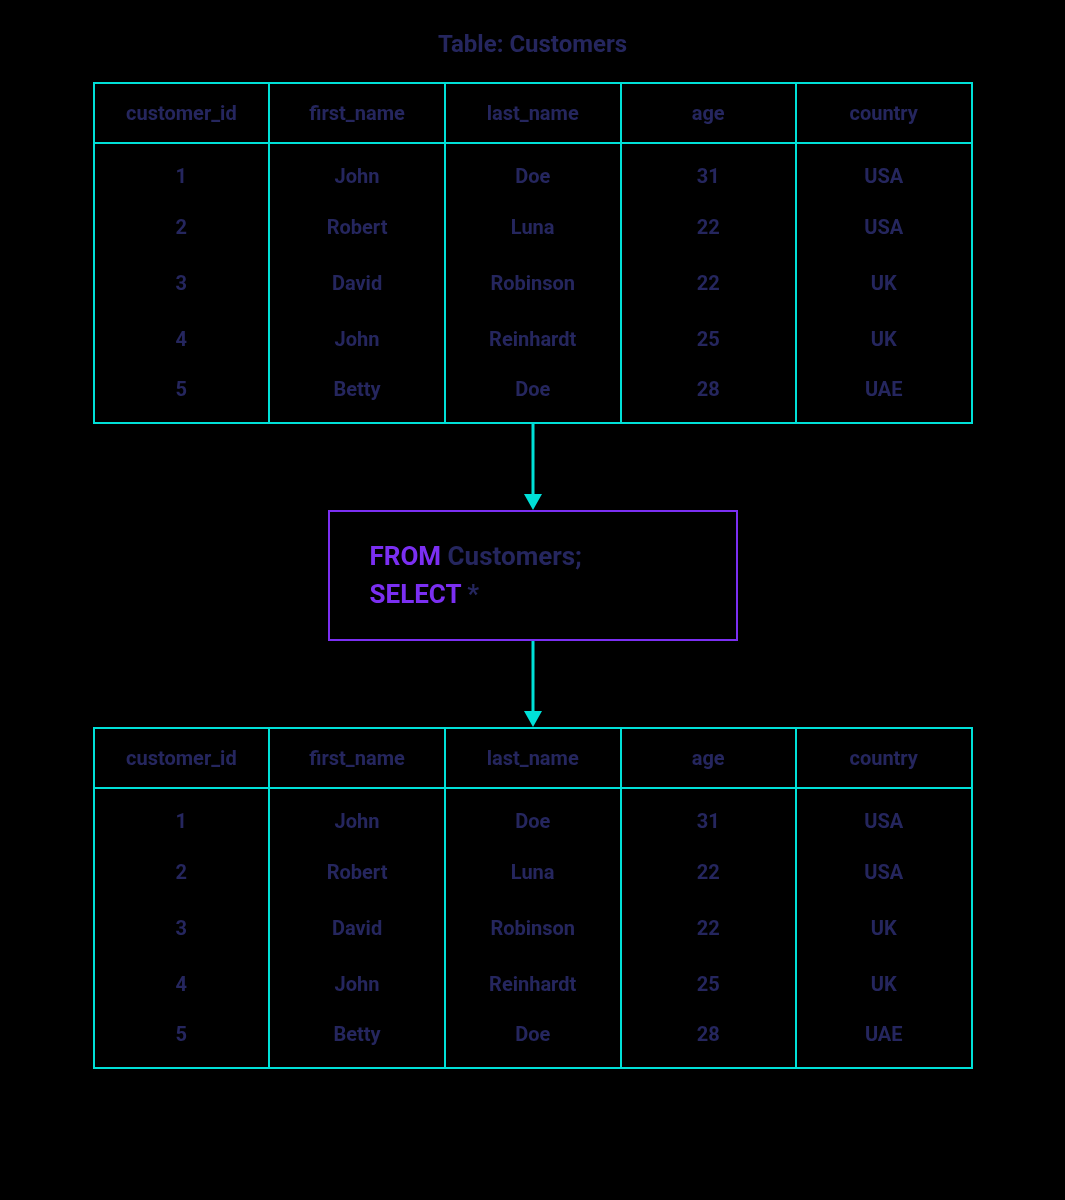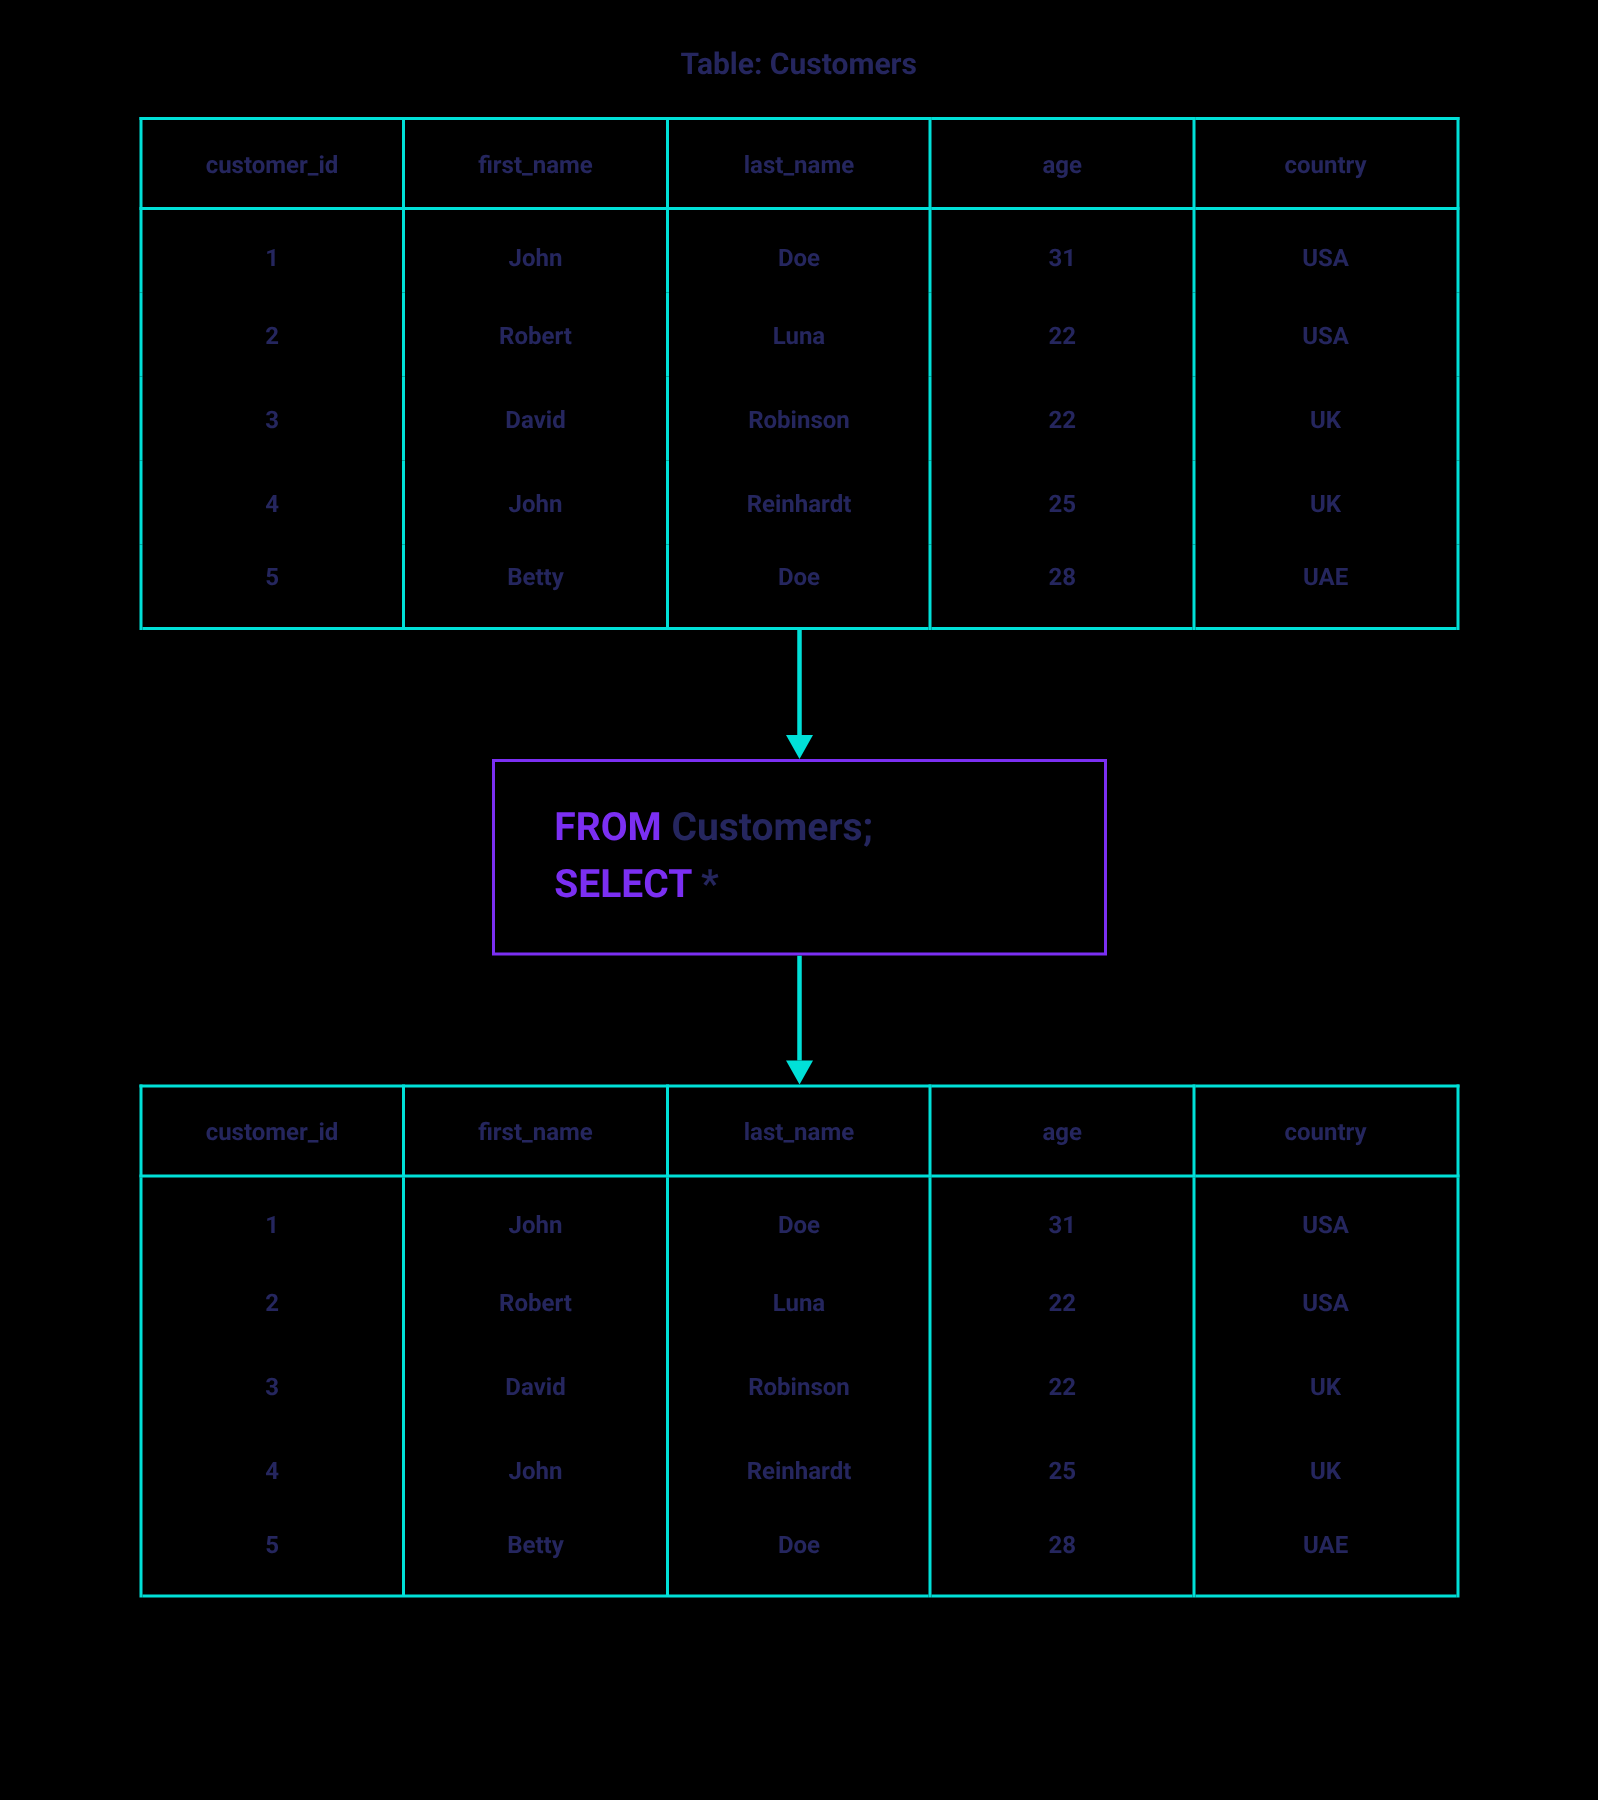--- a/index.html
+++ b/index.html
@@ -14,35 +14,35 @@
   }
   .container {
     padding: 30px 90px 40px 90px;
     display: flex;
     flex-direction: column;
     align-items: center;
   }
   .title {
     color: #25265e;
     font-weight: 700;
-    font-size: 20px;
+    font-size: 24px;
     margin-bottom: 24px;
   }
   table.sql-table {
     border-collapse: collapse;
     width: 880px;
     border: 2px solid #00e0d8;
   }
   table.sql-table th,
   table.sql-table td {
     border: 2px solid #00e0d8;
     text-align: center;
     color: #25265e;
     font-weight: 700;
-    font-size: 16px;
+    font-size: 20px;
     padding: 0;
     width: 176px;
   }
   table.sql-table th { height: 60px; }
   table.sql-table td { height: 56px; border-top: none; border-bottom: none; }
   table.sql-table tbody tr:last-child td { padding-bottom: 12px; }
   .body-cell-first { padding-top: 8px !important; }
 
   .arrow-col {
     display: flex;

